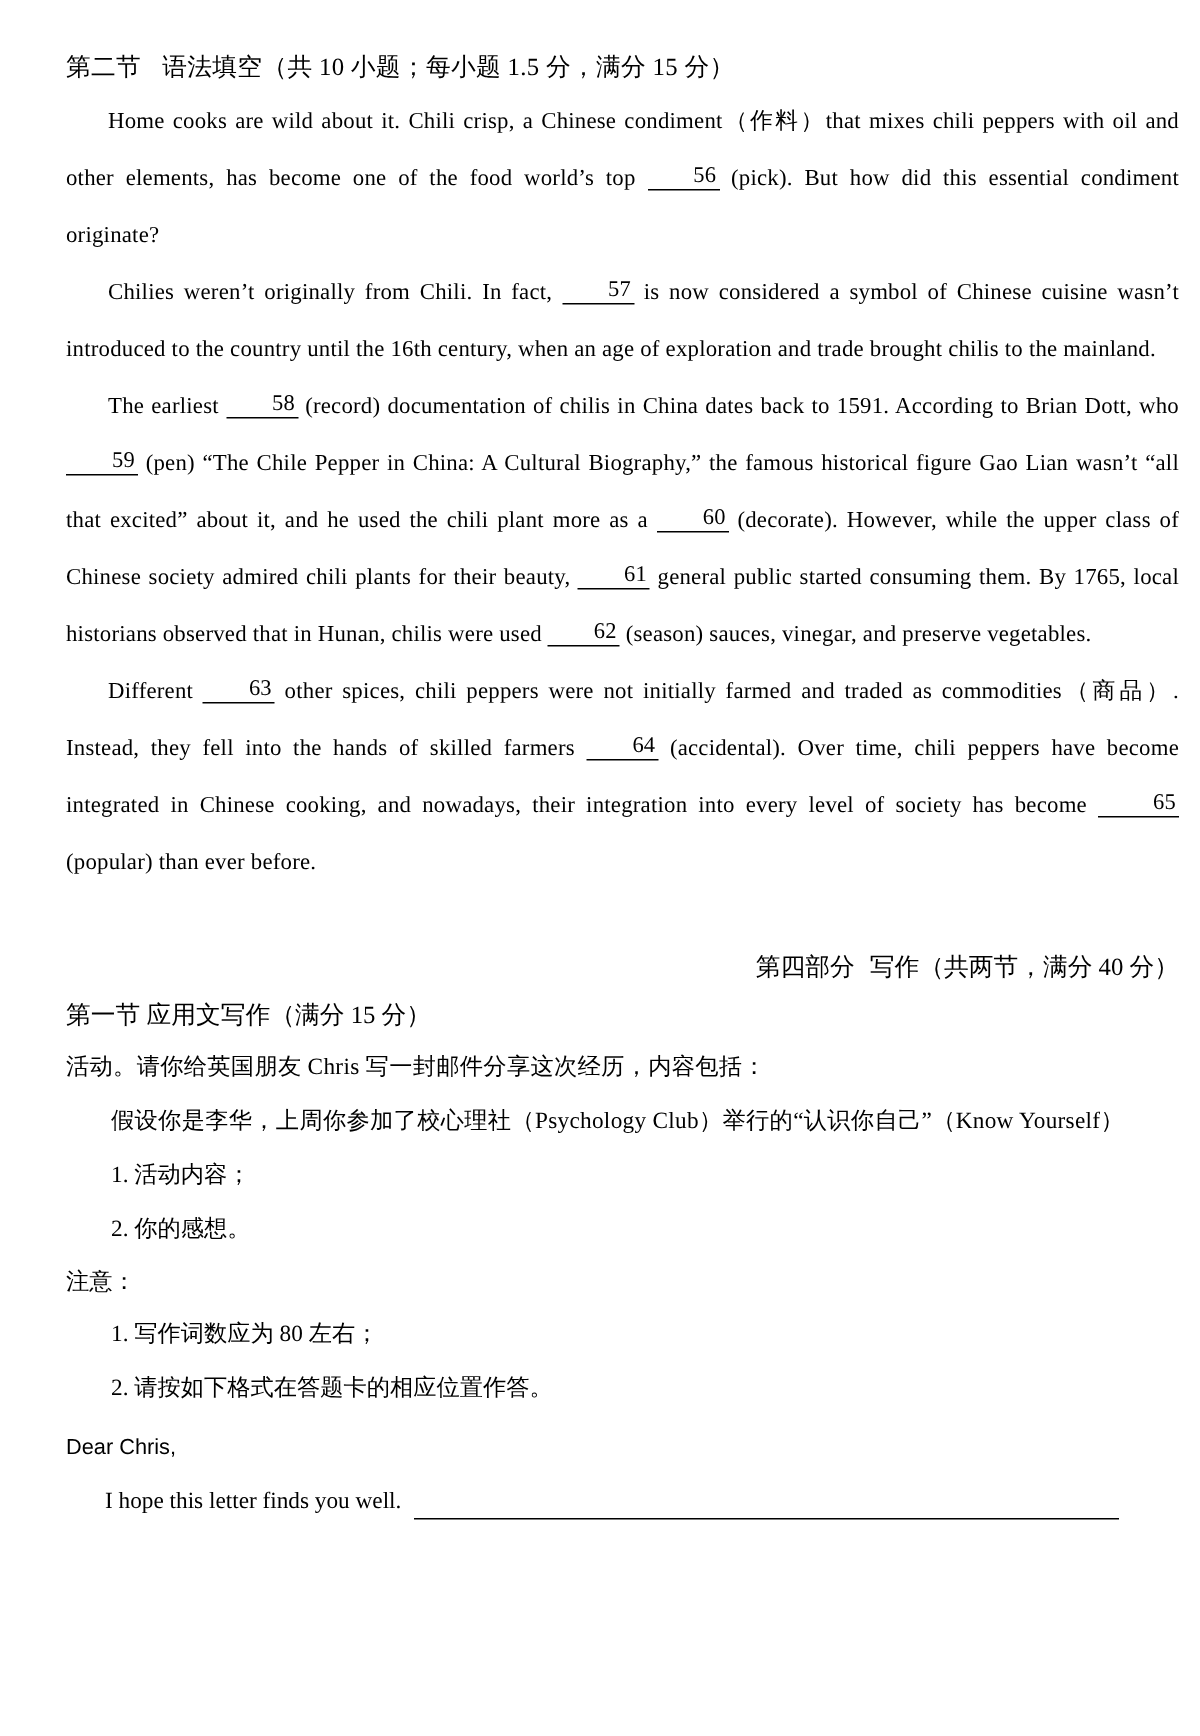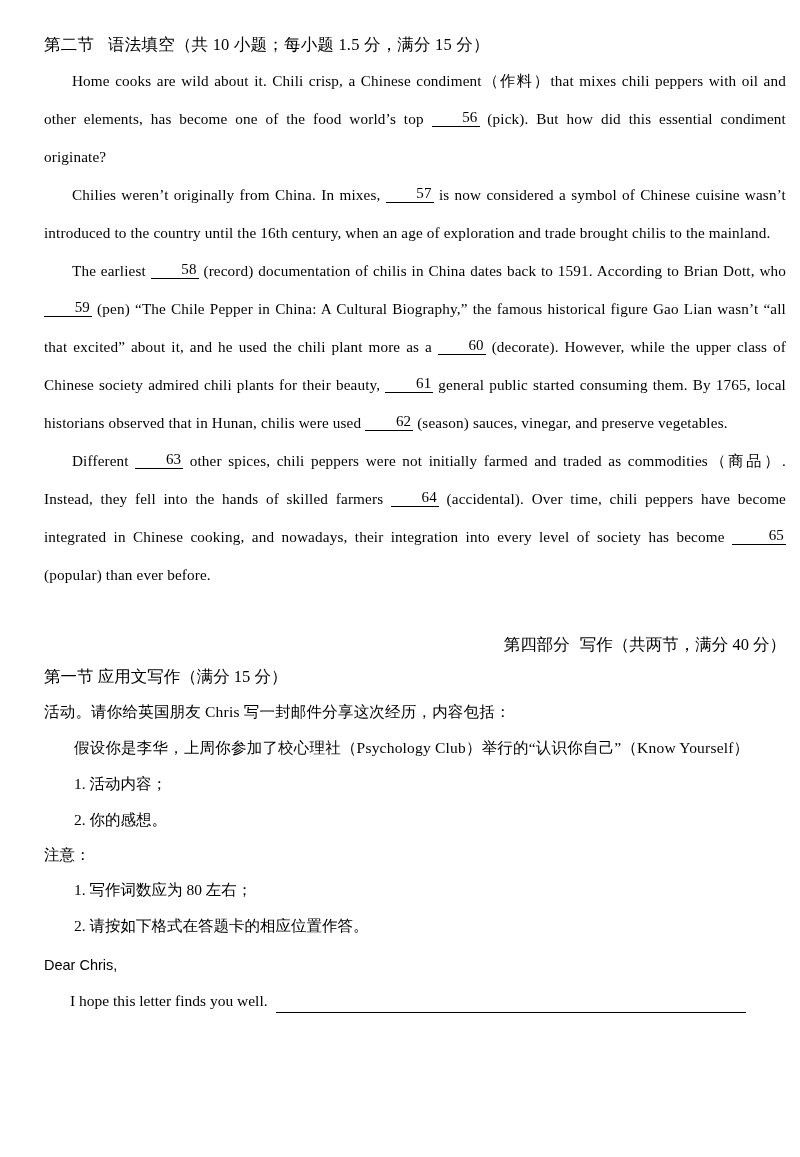--- a/index.html
+++ b/index.html
@@ -146,21 +146,21 @@
 <div class="page">
   <div class="content">
 
     <div class="sec-head">
       <span>第二节</span><span class="gap"></span><span>语法填空（共 10 小题；每小题 1.5 分，满分 15 分）</span>
     </div>
 
 
     <p class="cloze"><span>Home cooks are wild about it. Chili crisp, a Chinese condiment（作料）that mixes chili peppers with oil and other elements, has become one of the food world’s top </span><span class="blank">56</span><span> (pick). But how did this essential condiment originate?</span></p>
 
-    <p class="cloze"><span>Chilies weren’t originally from China. In mixes, </span><span class="blank">57</span><span> is now considered a symbol of Chinese cuisine wasn’t introduced to the country until the 16th century, when an age of exploration and trade brought chilis to the mainland.</span></p>
+    <p class="cloze"><span>Chilies weren’t originally from Chili. In fact, </span><span class="blank">57</span><span> is now considered a symbol of Chinese cuisine wasn’t introduced to the country until the 16th century, when an age of exploration and trade brought chilis to the mainland.</span></p>
 
     <p class="cloze"><span>The earliest </span><span class="blank">58</span><span> (record) documentation of chilis in China dates back to 1591. According to Brian Dott, who </span><span class="blank">59</span><span> (pen) “The Chile Pepper in China: A Cultural Biography,” the famous historical figure Gao Lian wasn’t “all that excited” about it, and he used the chili plant more as a </span><span class="blank">60</span><span> (decorate). However, while the upper class of Chinese society admired chili plants for their beauty, </span><span class="blank">61</span><span> general public started consuming them. By 1765, local historians observed that in Hunan, chilis were used </span><span class="blank">62</span><span> (season) sauces, vinegar, and preserve vegetables.</span></p>
 
     <p class="cloze"><span>Different </span><span class="blank">63</span><span> other spices, chili peppers were not initially farmed and traded as commodities（商品）. Instead, they fell into the hands of skilled farmers </span><span class="blank">64</span><span> (accidental). Over time, chili peppers have become integrated in Chinese cooking, and nowadays, their integration into every level of society has become </span><span class="blank blank-wide">65</span><span> (popular) than ever before.</span></p>
 
     <div class="spacer-40"></div>
 
     <div class="part-head">
       <span>第四部分</span><span class="gap"></span><span>写作（共两节，满分 40 分）</span>
     </div>

